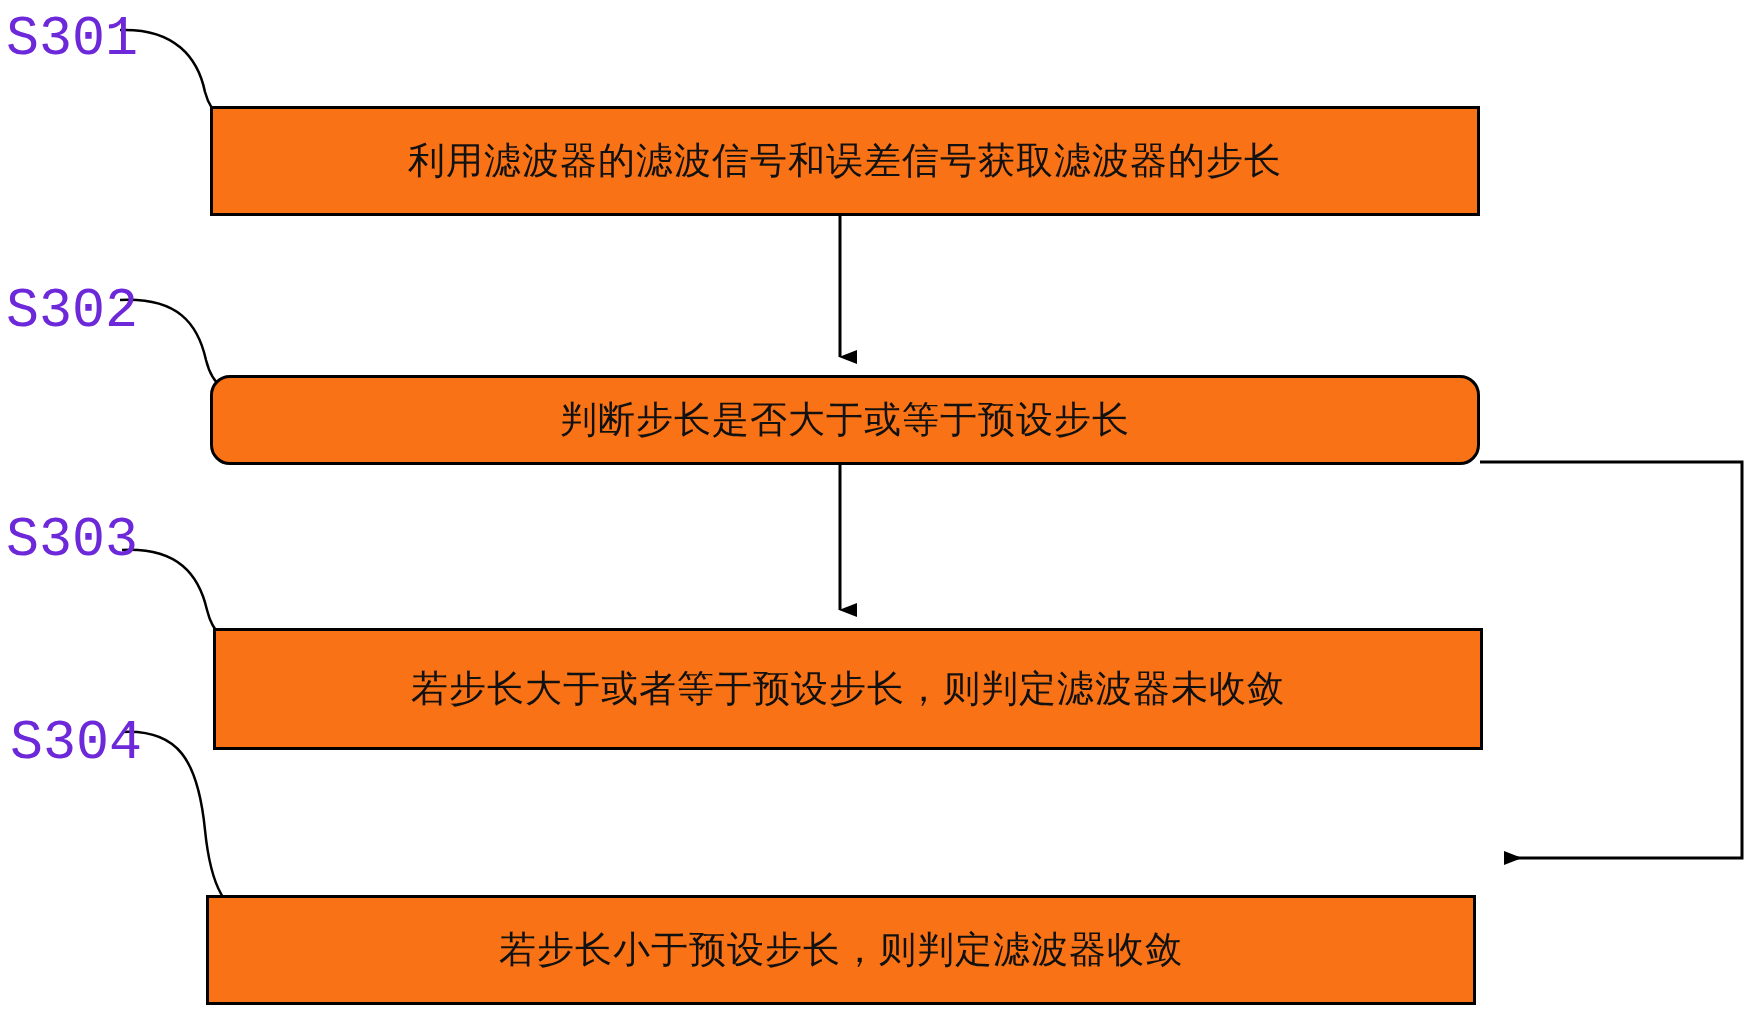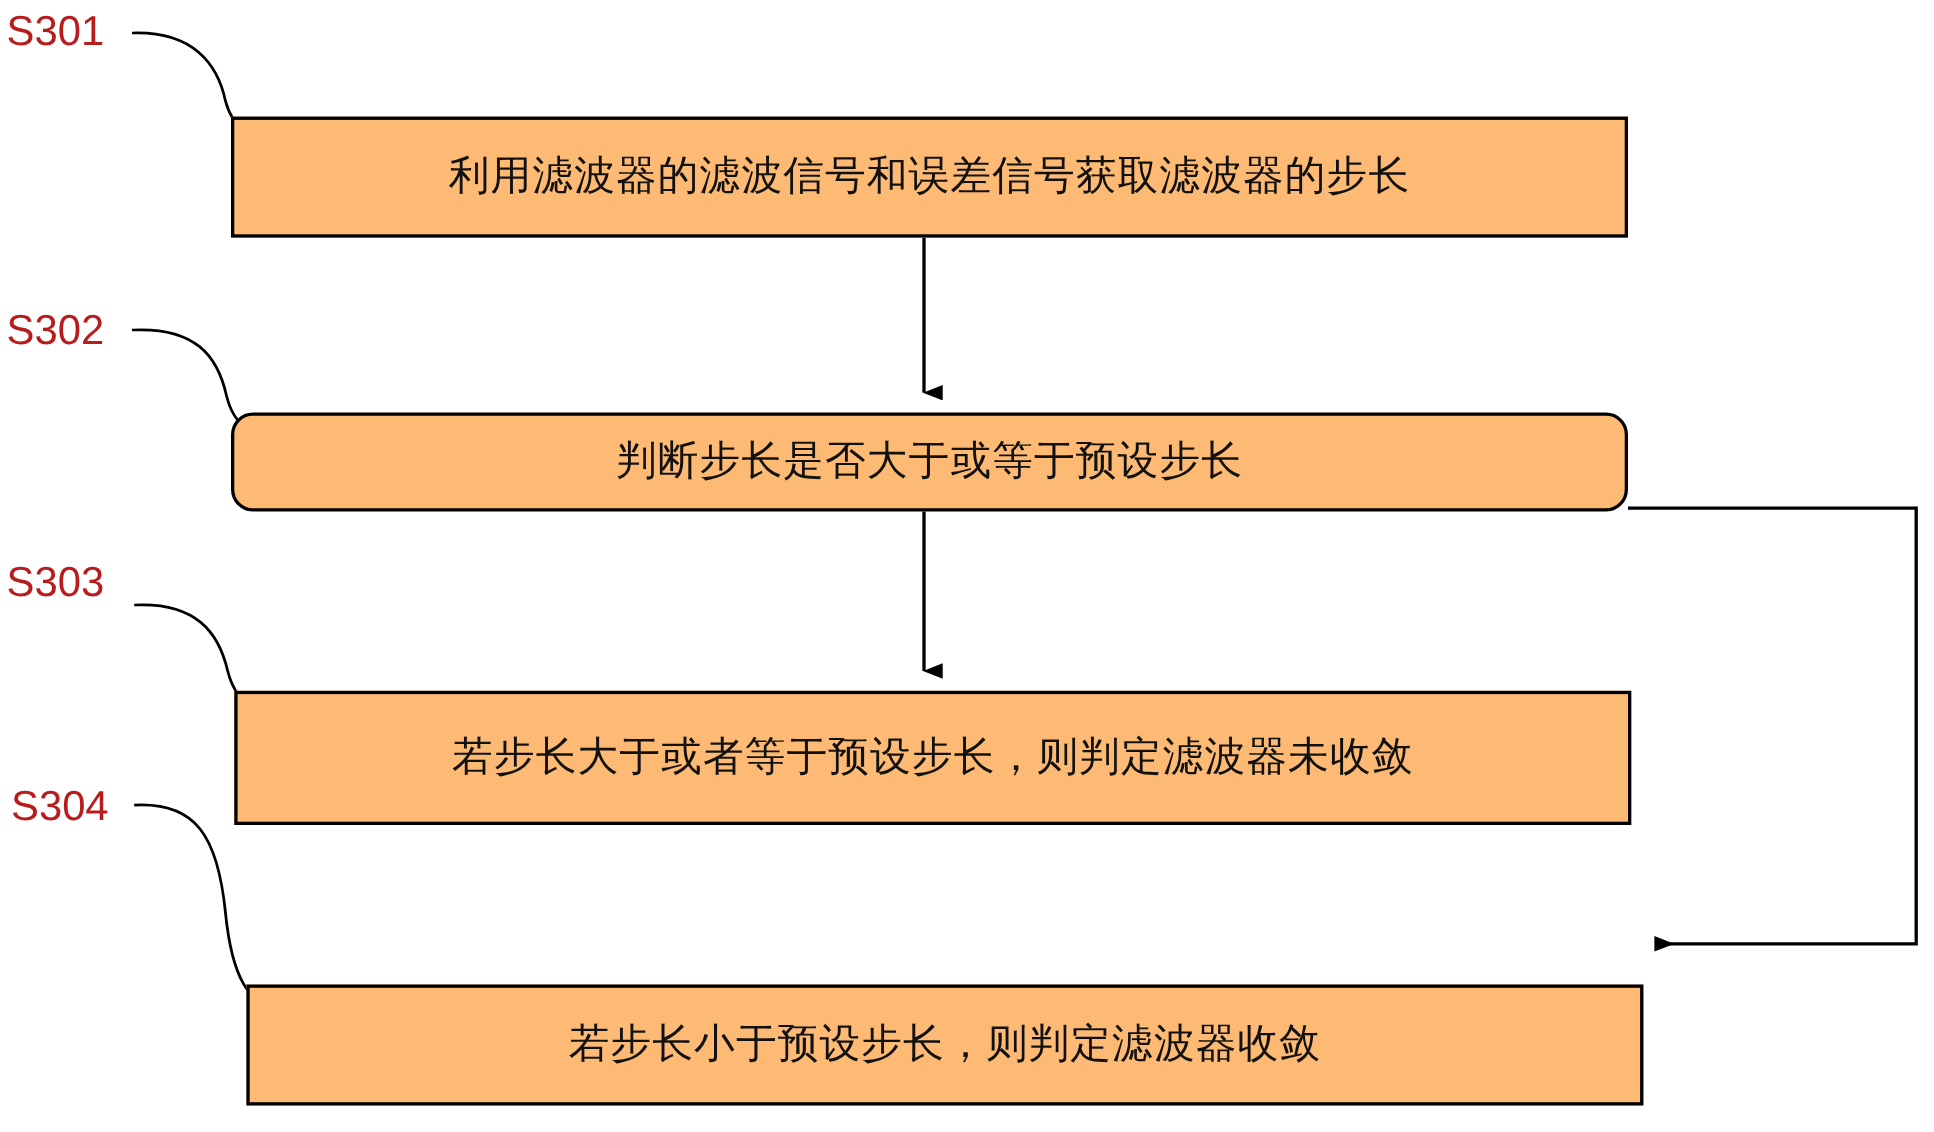--- a/index.html
+++ b/index.html
@@ -29,49 +29,49 @@
     top: 0;
     width: 1758px;
     height: 1029px;
     pointer-events: none;
   }
 
   .proc-box {
     position: absolute;
     box-sizing: border-box;
     border: 3px solid #000000;
-    background: #fdba74;
+    background: #f97316;
     display: flex;
     align-items: center;
     justify-content: center;
   }
 
   .proc-label {
     font-family: "Liberation Serif", "DejaVu Serif", serif;
     font-size: 37px;
     color: #111111;
     letter-spacing: 1px;
     white-space: nowrap;
     line-height: 1.1;
   }
 
   .step-tag {
     position: absolute;
-    font-family: Liberation Sans, sans-serif;
-    font-size: 38px;
-    color: #b91c1c;
+    font-family: Liberation Mono, monospace;
+    font-size: 55px;
+    color: #6d28d9;
     white-space: nowrap;
     letter-spacing: 0px;
   }
 
   
   #box-s301 { left: 210px; top: 106px;  width: 1270px; height: 110px; }
   #box-s302 { left: 210px; top: 375px;  width: 1270px; height: 90px; border-radius: 20px;  }
   #box-s303 { left: 213px; top: 628px;  width: 1270px; height: 122px;  }
-  #box-s304 { left: 224px; top: 895px;  width: 1270px; height: 110px; }
+  #box-s304 { left: 206px; top: 895px;  width: 1270px; height: 110px; }
 
   #tag-s301 { left: 6px;  top: 8px;   }
   #tag-s302 { left: 6px;  top: 280px; }
   #tag-s303 { left: 6px;  top: 509px; }
   #tag-s304 { left: 10px;  top: 712px; }
 </style>
 </head>
 <body>
 
 <div id="canvas">

